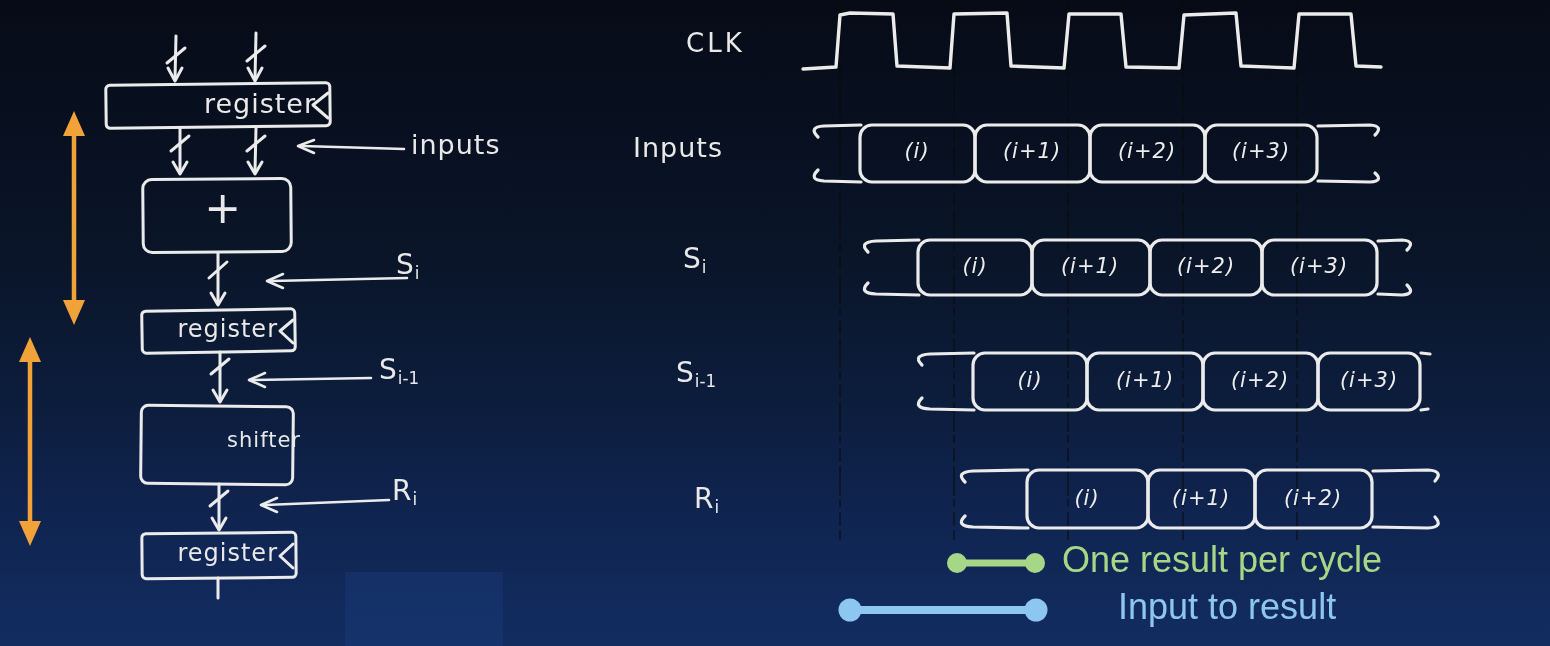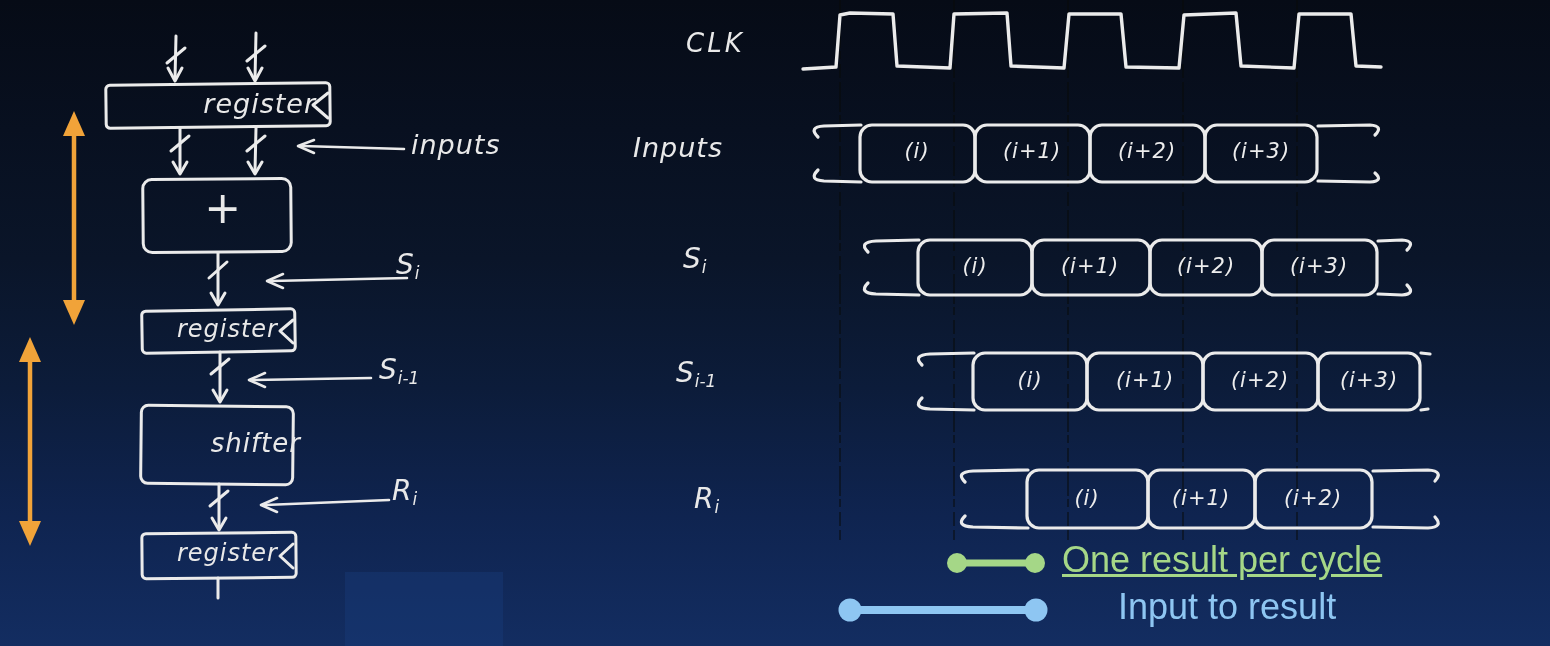--- a/index.html
+++ b/index.html
@@ -4,35 +4,35 @@
 <style>
   html,body{margin:0;padding:0;background:#000;}
   .stage{
     position:relative;width:1550px;height:646px;overflow:hidden;
     background:linear-gradient(180deg,#060b16 0%,#081020 20%,#0a1529 40%,#0c1c3a 60%,#0f2450 80%,#132d61 100%);
     font-family:"Liberation Sans",sans-serif;
   }
   .art{position:absolute;left:0;top:0;}
   .hand{
     position:absolute;color:#e9e9e9;
-    font-family:"DejaVu Sans",sans-serif;font-style:italic;
+    font-family:"DejaVu Sans",sans-serif;
     letter-spacing:1px;white-space:nowrap;line-height:1;
   }
   .sub{font-size:0.6em;vertical-align:-0.28em;letter-spacing:0;}
   .centered{text-align:right;}
   .block-label{
     position:absolute;width:100px;text-align:center;color:#ededed;
     font-family:"DejaVu Sans",sans-serif;font-style:italic;font-size:21px;
     letter-spacing:1px;line-height:1;white-space:nowrap;
   }
   .legend-label{
     position:absolute;font-family:"Liberation Sans",sans-serif;
     font-size:36px;line-height:1;white-space:nowrap;
   }
-  .legend-green{color:#a5d787;text-decoration:underline;}
+  .legend-green{color:#a5d787;}
   .legend-blue{color:#8ec6f2;}
   .chalkstroke{stroke:#ebebeb;fill:none;stroke-linecap:round;stroke-linejoin:round;}
 </style>
 </head>
 <body>
 
 <div class="stage">
 
   <svg class="art" width="1550" height="646" viewBox="0 0 1550 646">
 
@@ -171,21 +171,21 @@
       <circle cx="1035" cy="563" r="10" fill="#a5d787"></circle>
       <line x1="850" y1="610" x2="1036" y2="610" stroke="#8ec6f2" stroke-width="8"></line>
       <circle cx="850" cy="610" r="11.5" fill="#8ec6f2"></circle>
       <circle cx="1036" cy="610" r="11.5" fill="#8ec6f2"></circle>
     </g>
   </svg>
 
   <div class="hand centered" style="left:106px;top:90px;width:210px;font-size:27px;"><span>register</span></div>
   <div class="hand centered" style="left:194px;top:186px;width:48px;font-size:44px;font-style:normal;"><span>+</span></div>
   <div class="hand centered" style="left:142px;top:317px;width:136px;font-size:24px;"><span>register</span></div>
-  <div class="hand centered" style="left:141px;top:430px;width:160px;font-size:26px;"><span>shifter</span></div>
+  <div class="hand centered" style="left:141px;top:430px;width:160px;font-size:21px;"><span>shifter</span></div>
   <div class="hand centered" style="left:142px;top:541px;width:136px;font-size:24px;"><span>register</span></div>
 
   <div class="hand" style="left:411px;top:131px;font-size:27px;"><span>inputs</span></div>
   <div class="hand" style="left:396px;top:251px;font-size:28px;"><span>S</span><span class="sub">i</span></div>
   <div class="hand" style="left:379px;top:356px;font-size:28px;"><span>S</span><span class="sub">i-1</span></div>
   <div class="hand" style="left:392px;top:477px;font-size:28px;"><span>R</span><span class="sub">i</span></div>
 
   <div class="hand" style="left:686px;top:30px;font-size:26px;letter-spacing:3px;"><span>CLK</span><span class="sub"></span></div>
   <div class="hand" style="left:633px;top:134px;font-size:27px;"><span>Inputs</span><span class="sub"></span></div>
   <div class="hand" style="left:683px;top:245px;font-size:28px;"><span>S</span><span class="sub">i</span></div>

